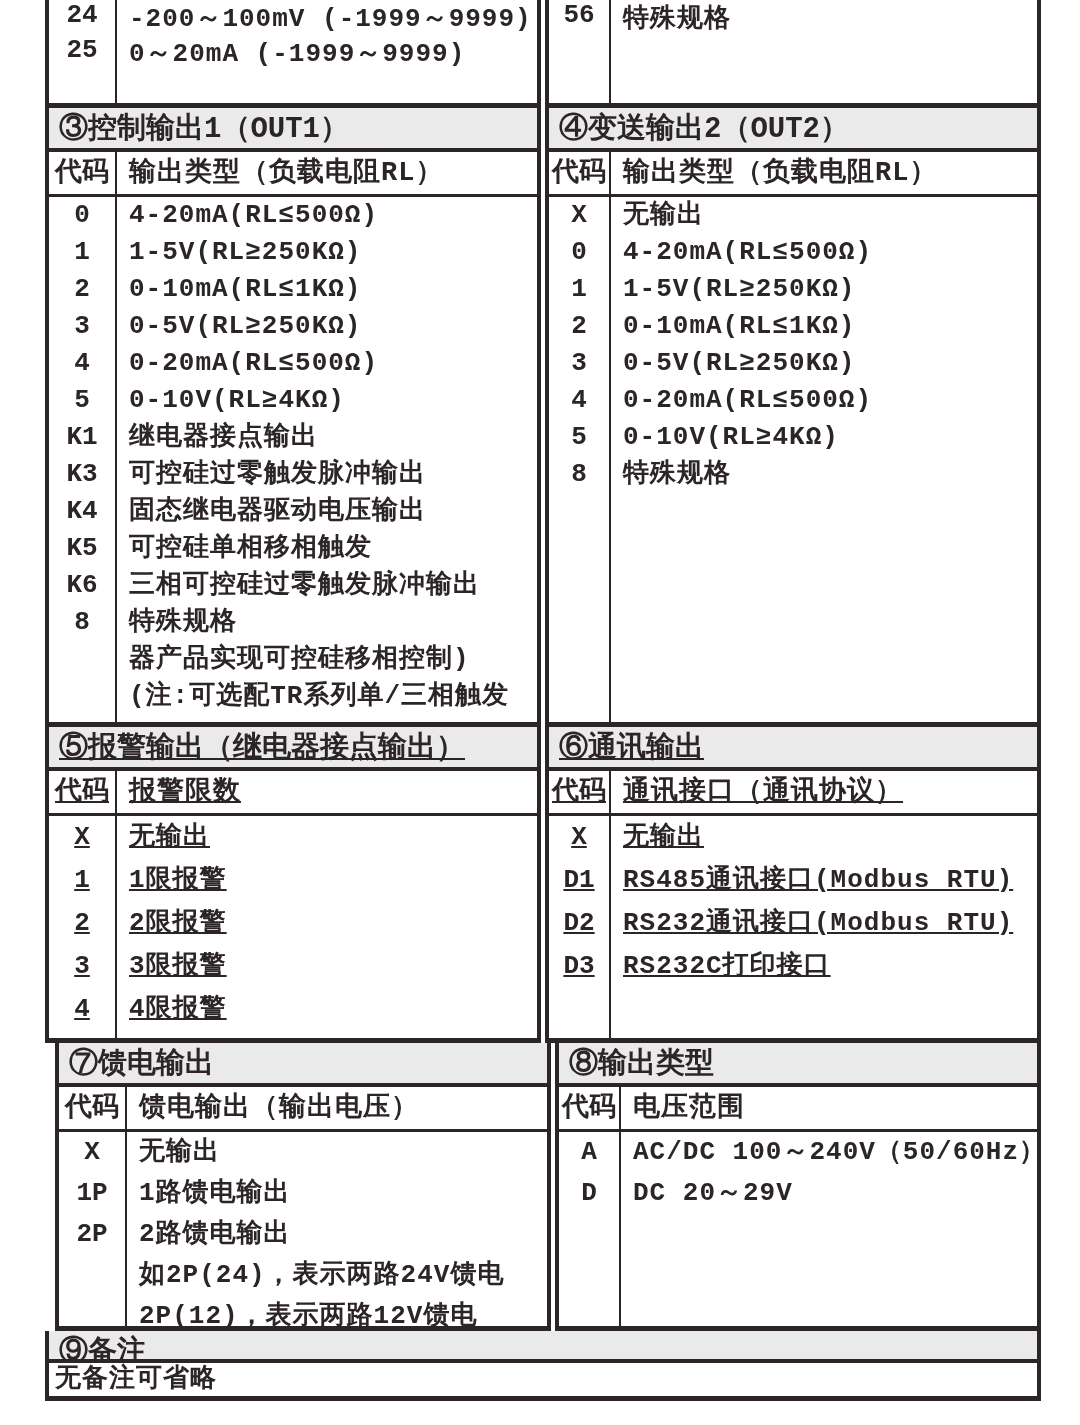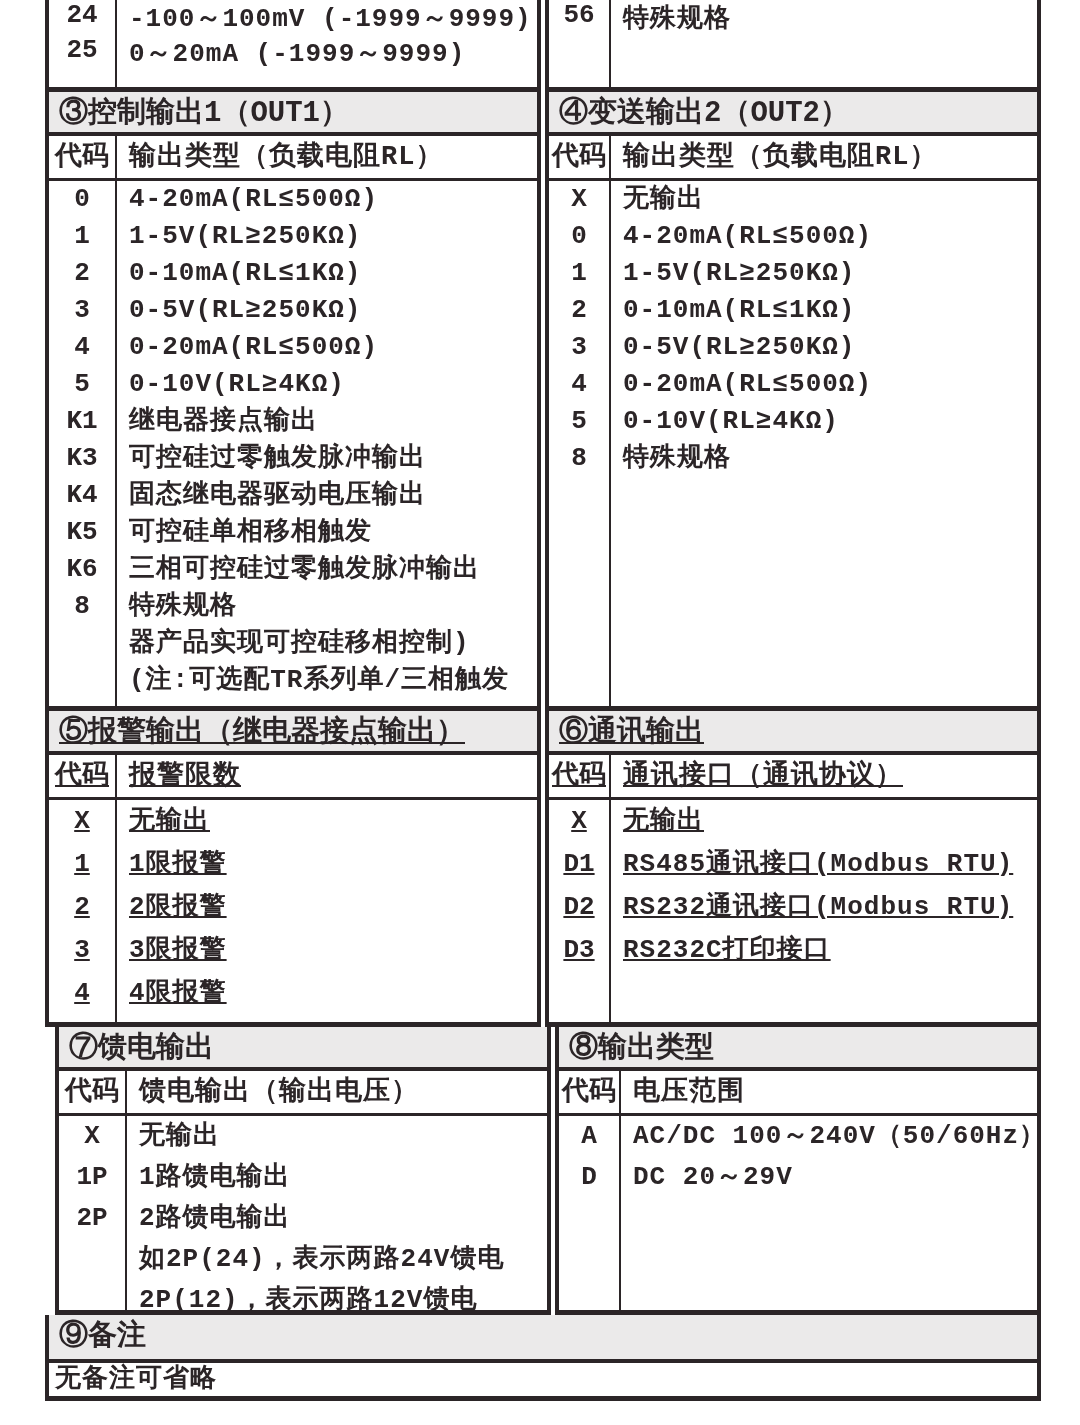--- a/index.html
+++ b/index.html
@@ -26,28 +26,28 @@
     border-bottom-width:5px;
     background:#fff;
     display:flex;
     flex-direction:column;
     overflow:hidden;
   }
   .pairwrap{display:flex;gap:4px;align-items:stretch;}
   .t-left{width:496px;flex:0 0 auto;}
   .t-right{flex:1 1 auto;}
 
-  .top-block{height:92px;}
+  .top-block{height:108px;}
   .p1{height:619px;border-radius:31px;}
   .p2{height:316px;text-decoration:underline;}
   .p3{height:288px;padding-left:10px;}
 
   .band{
     flex:0 0 44px;
-    height:48px;line-height:44px;
+    height:32px;line-height:44px;
     background:var(--band);
     border-bottom:4px solid var(--ink);
     font-size:29px;font-weight:700;
     padding-left:10px;
     white-space:nowrap;overflow:hidden;
   }
   .colhead{
     flex:0 0 45px;height:45px;
     display:flex;
     border-bottom:3px solid var(--ink);
@@ -92,21 +92,21 @@
 </head>
 <body>
 
 <div class="sheet">
 
   <div class="pairwrap top-block">
     <div class="tbl t-left">
       <div class="tbody">
           <div class="row">
             <div class="code cell">24</div>
-            <div class="desc cell">-100～100mV (-1999～9999)</div>
+            <div class="desc cell">-200～100mV (-1999～9999)</div>
           </div>
           <div class="row">
             <div class="code cell">25</div>
             <div class="desc cell">0～20mA (-1999～9999)</div>
           </div>
           <div class="row filler">
             <div class="code cell"></div>
             <div class="desc cell"></div>
           </div>
         </div>

